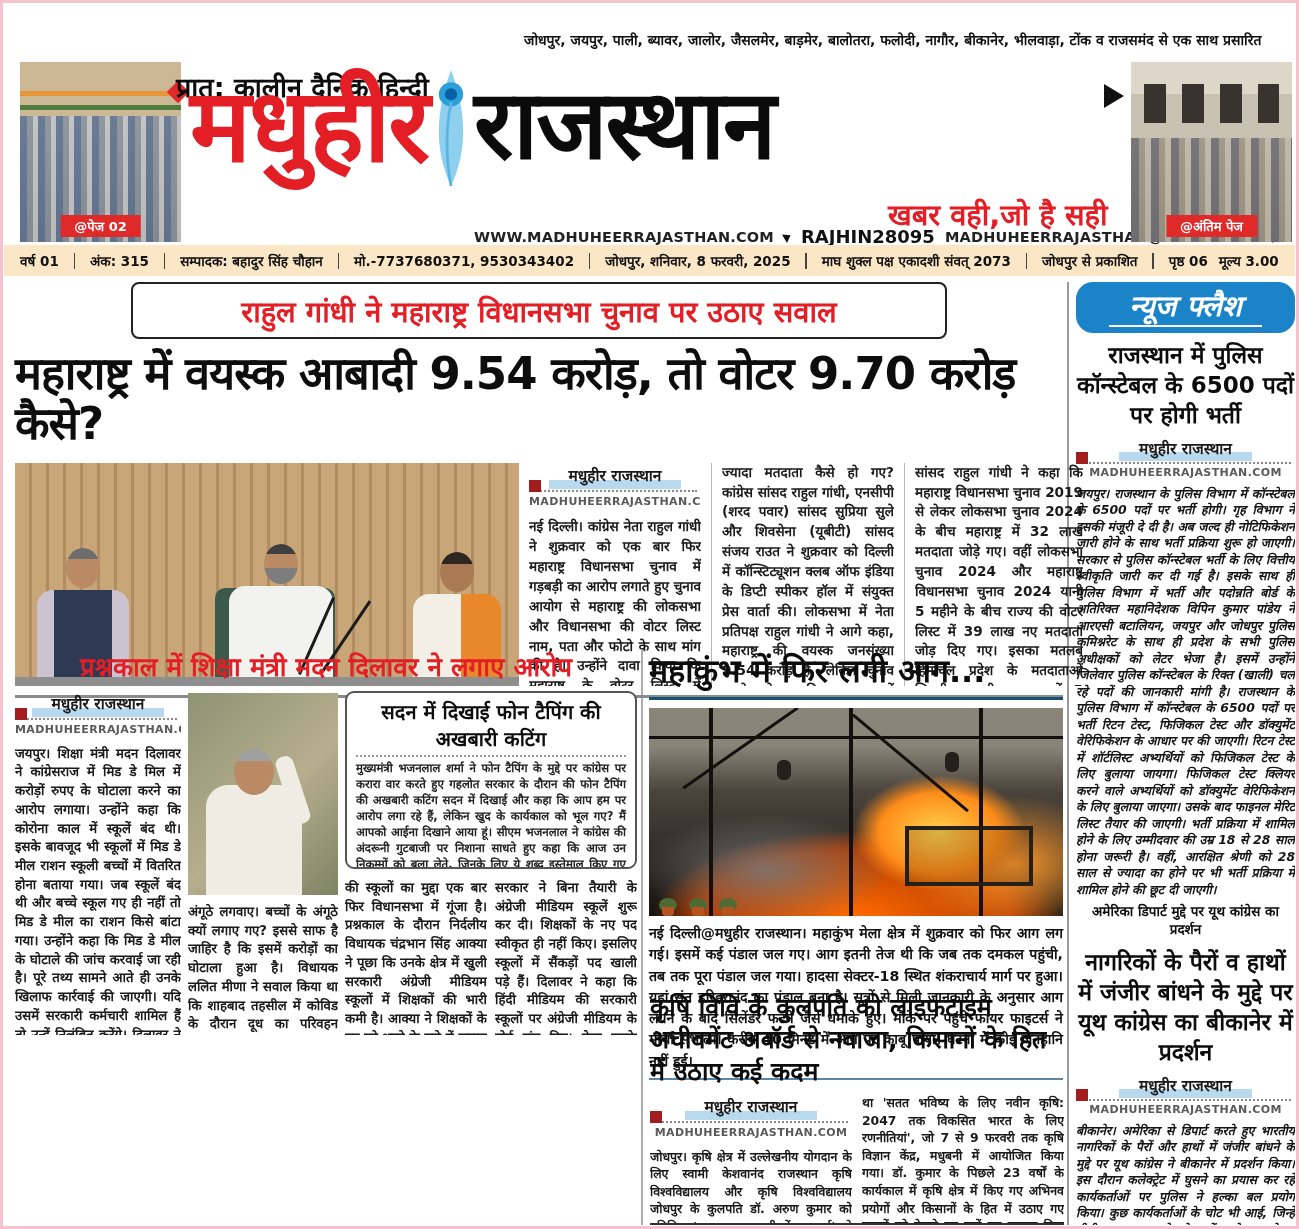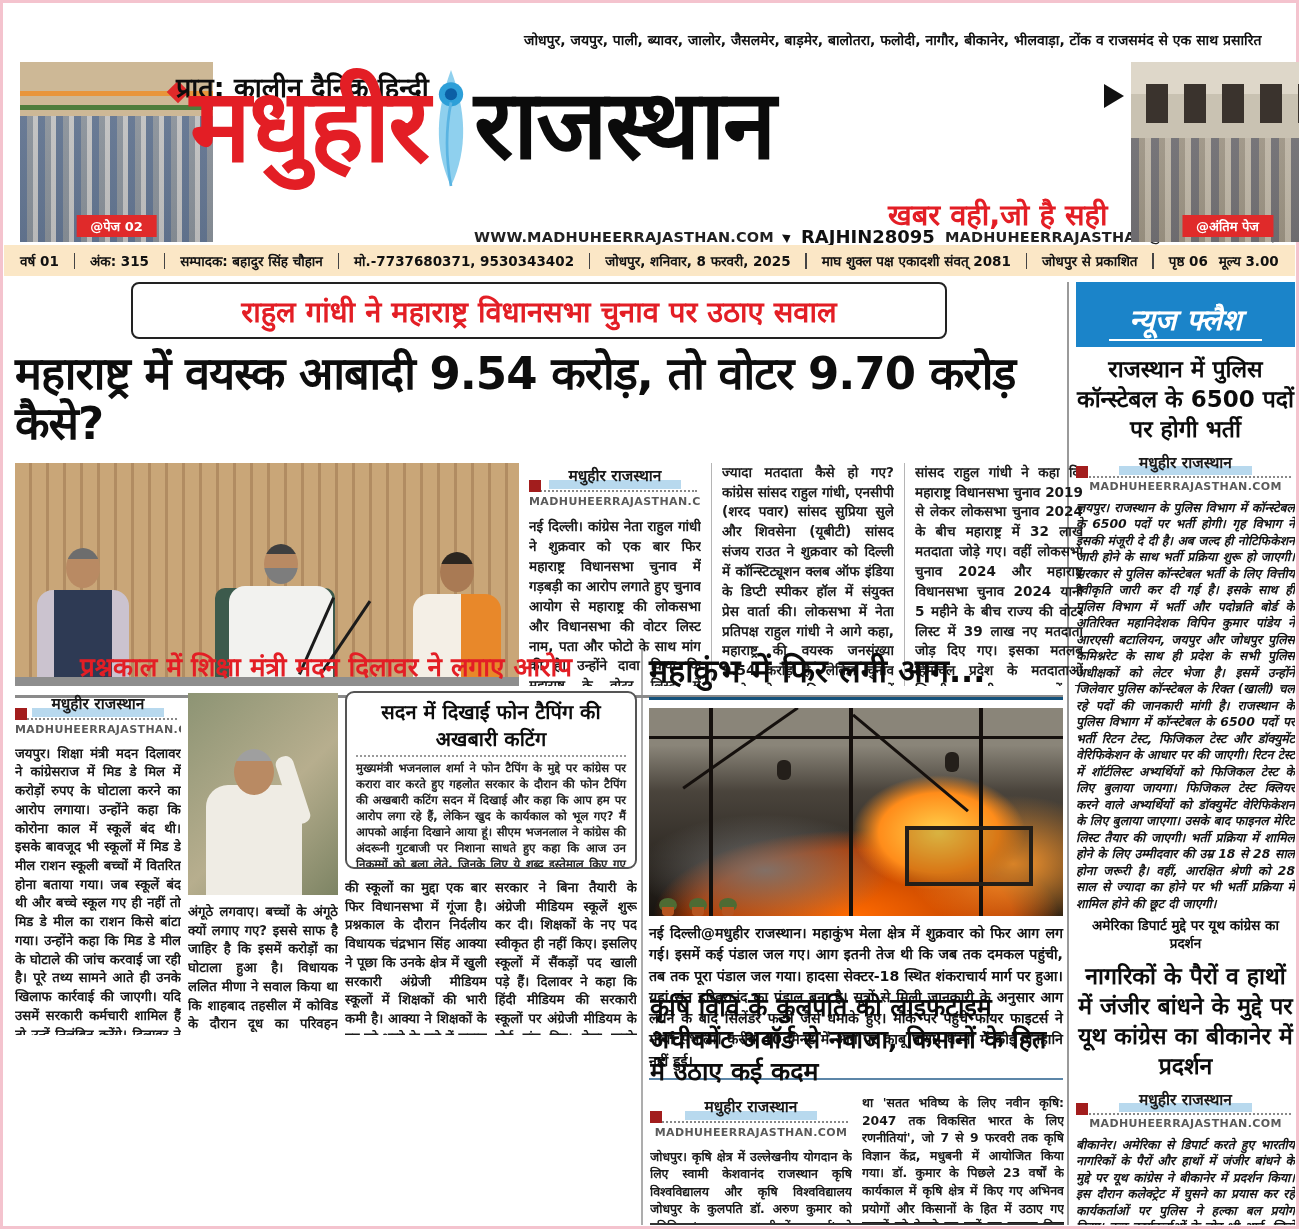--- a/index.html
+++ b/index.html
@@ -1,21 +1,21 @@
 <!DOCTYPE html>
 <html><head>
 <meta charset="utf-8">
 <style>
   html,body{margin:0;padding:0;background:#e8e8e8;}
   .page{position:relative;width:1299px;height:1229px;background:#ffffff;
         font-family:"DejaVu Sans",sans-serif;color:#1a1a1a;overflow:hidden;
         box-shadow:inset 0 0 0 3px #f4c3ce;margin:0 auto;}
   
   .masthead{position:absolute;left:4px;top:4px;right:4px;height:241px;background:#fff;}
-  .mh-photo{position:absolute;top:58px;width:193px;height:180px;overflow:hidden;}
+  .mh-photo{position:absolute;top:58px;width:161px;height:180px;overflow:hidden;}
   .mh-photo.left{left:16px;}
   .mh-photo.right{left:1127px;}
   .photo-badge{position:absolute;left:50%;transform:translateX(-50%);bottom:5px;
         background:#e02a2a;color:#fff;font-weight:700;font-size:13px;
         padding:2px 14px;white-space:nowrap;}
   .school-photo{width:100%;height:100%;
       background:
         linear-gradient(#cdb896 0 30%,rgba(0,0,0,0) 30%),
         repeating-linear-gradient(90deg,rgba(62,94,142,.55) 0 7px,rgba(122,140,160,.40) 7px 13px,rgba(233,233,233,.5) 13px 18px),
         linear-gradient(#a9a9a9,#878787);}
@@ -143,21 +143,21 @@
   
   .agri{position:absolute;left:646px;top:712px;width:414px;height:233px;overflow:hidden;
       border-bottom:2.5px solid #333;box-sizing:border-box;}
   .agri-headline{font-size:25px;font-weight:700;line-height:1.28;color:#0c0c0c;}
   .agri-row{display:flex;gap:10px;margin-top:6px;}
   .agri-col{width:202px;flex:none;overflow:hidden;text-align:justify;font-size:12.4px;line-height:1.42;font-weight:600;height:150px;}
   
   .sidebar{position:absolute;left:1072px;top:2px;width:219px;height:943px;overflow:hidden;
       display:flex;flex-direction:column;}
   .nf-header{background:#1b84c9;color:#fff;font-style:italic;font-weight:700;font-size:29px;
-      text-align:center;padding:17px 0 9px;position:relative;flex:none;}
+      text-align:center;padding:3px 0 9px;position:relative;flex:none;border-radius:17px;}
   .nf-header::after{content:"";position:absolute;left:15%;right:15%;bottom:6px;height:2px;background:#fff;}
   .sb-headline{font-size:23px;font-weight:700;text-align:center;line-height:1.3;margin:8px 0 4px;color:#0c0c0c;flex:none;}
   .sb-body{font-size:12.4px;line-height:1.33;text-align:justify;font-weight:600;color:#151515;font-style:italic;}
   .sb-kicker{font-size:13.5px;font-weight:700;text-align:center;margin:4px 0 2px;flex:none;color:#0c0c0c;}
 </style>
 </head>
 <body>
 
 <div class="page">
 
@@ -209,21 +209,21 @@
     <span class="seg">वर्ष 01</span>
       <span class="sep"></span>
     <span class="seg">अंक: 315</span>
       <span class="sep"></span>
     <span class="seg">सम्पादक: बहादुर सिंह चौहान</span>
       <span class="sep"></span>
     <span class="seg">मो.-7737680371, 9530343402</span>
       <span class="sep"></span>
     <span class="seg">जोधपुर, शनिवार, 8 फरवरी, 2025</span>
       <span class="sep"></span>
-    <span class="seg">माघ शुक्ल पक्ष एकादशी संवत् 2081</span>
+    <span class="seg">माघ शुक्ल पक्ष एकादशी संवत् 2073</span>
       <span class="sep"></span>
     <span class="seg">जोधपुर से प्रकाशित</span>
       <span class="sep"></span>
     <span class="seg">पृष्ठ 06</span>
     <span class="seg">मूल्य 3.00</span>
   </div>
 
   <div class="bodywrap">
     <div class="vrule-main"></div>
     <div class="vrule-mid"></div>

